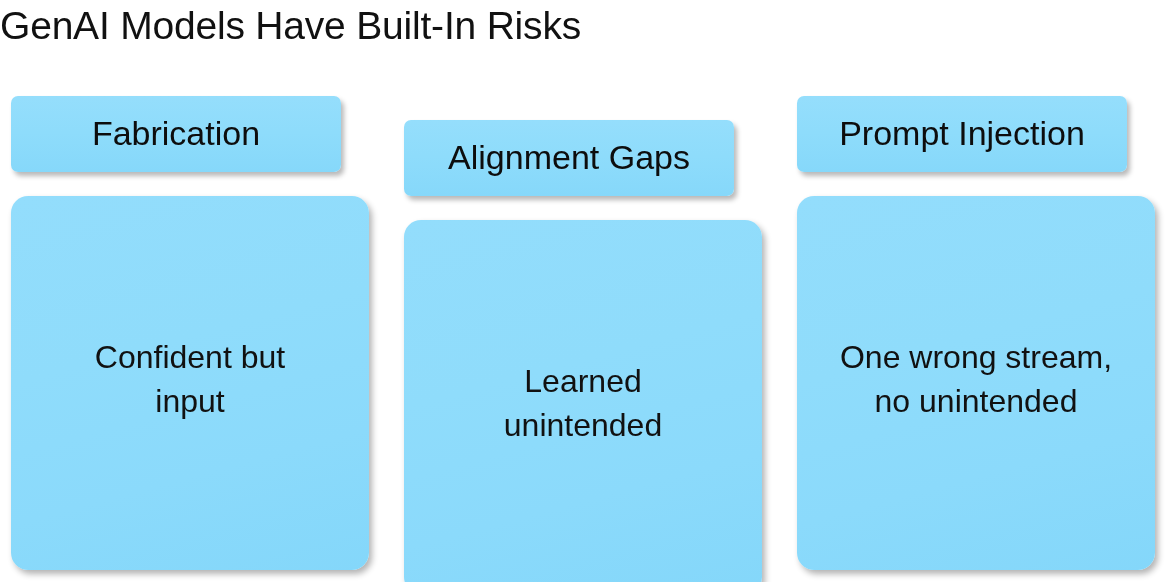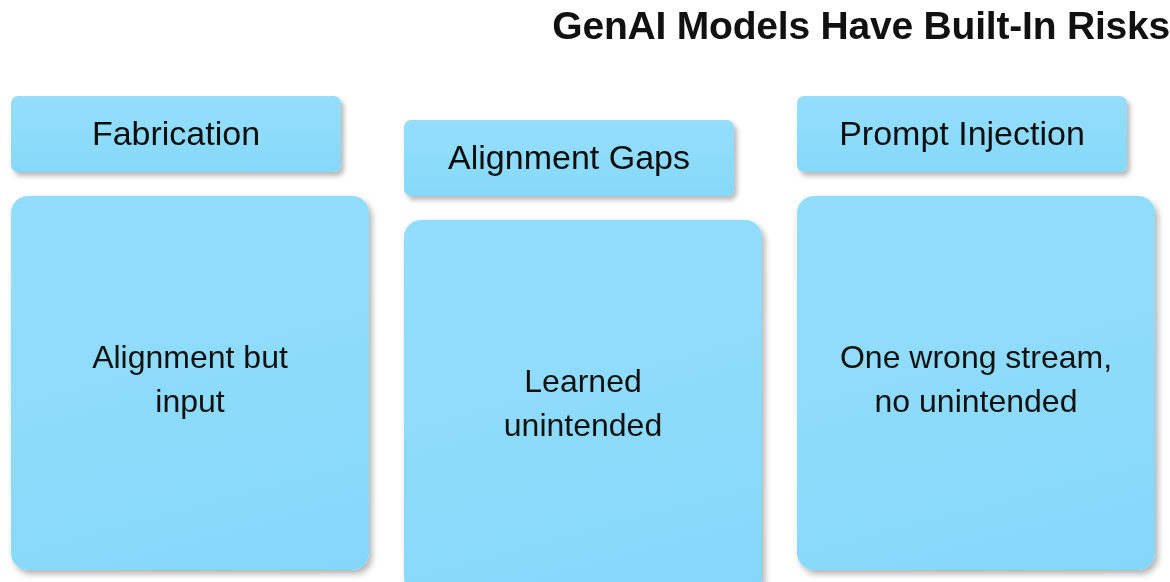--- a/index.html
+++ b/index.html
@@ -22,23 +22,23 @@
   }
 
   
   #slide-title {
     position: absolute;
     left: 0;
     top: 0;
     width: 1170px;
     height: 58px;
     line-height: 52px;
-    text-align: right;
+    text-align: left;
     font-size: 39px;
-    font-weight: bold;
+    font-weight: normal;
     color: #111111;
     letter-spacing: -0.2px;
     white-space: nowrap;
   }
 
   
   .column {
     position: absolute;
     top: 96px;
     width: 358px;
@@ -104,21 +104,21 @@
 <div id="slide">
 
   <div id="slide-title">GenAI Models Have Built-In Risks</div>
 
   <div class="column col-0">
     <div class="chip">
       <span class="chip-label">Fabrication</span>
     </div>
     <div class="card">
       <div class="card-body-inner">
-        <div class="card-line">Alignment but</div>
+        <div class="card-line">Confident but</div>
         <div class="card-line">input</div>
       </div>
     </div>
   </div>
 
   <div class="column col-1">
     <div class="chip">
       <span class="chip-label">Alignment Gaps</span>
     </div>
     <div class="card">

